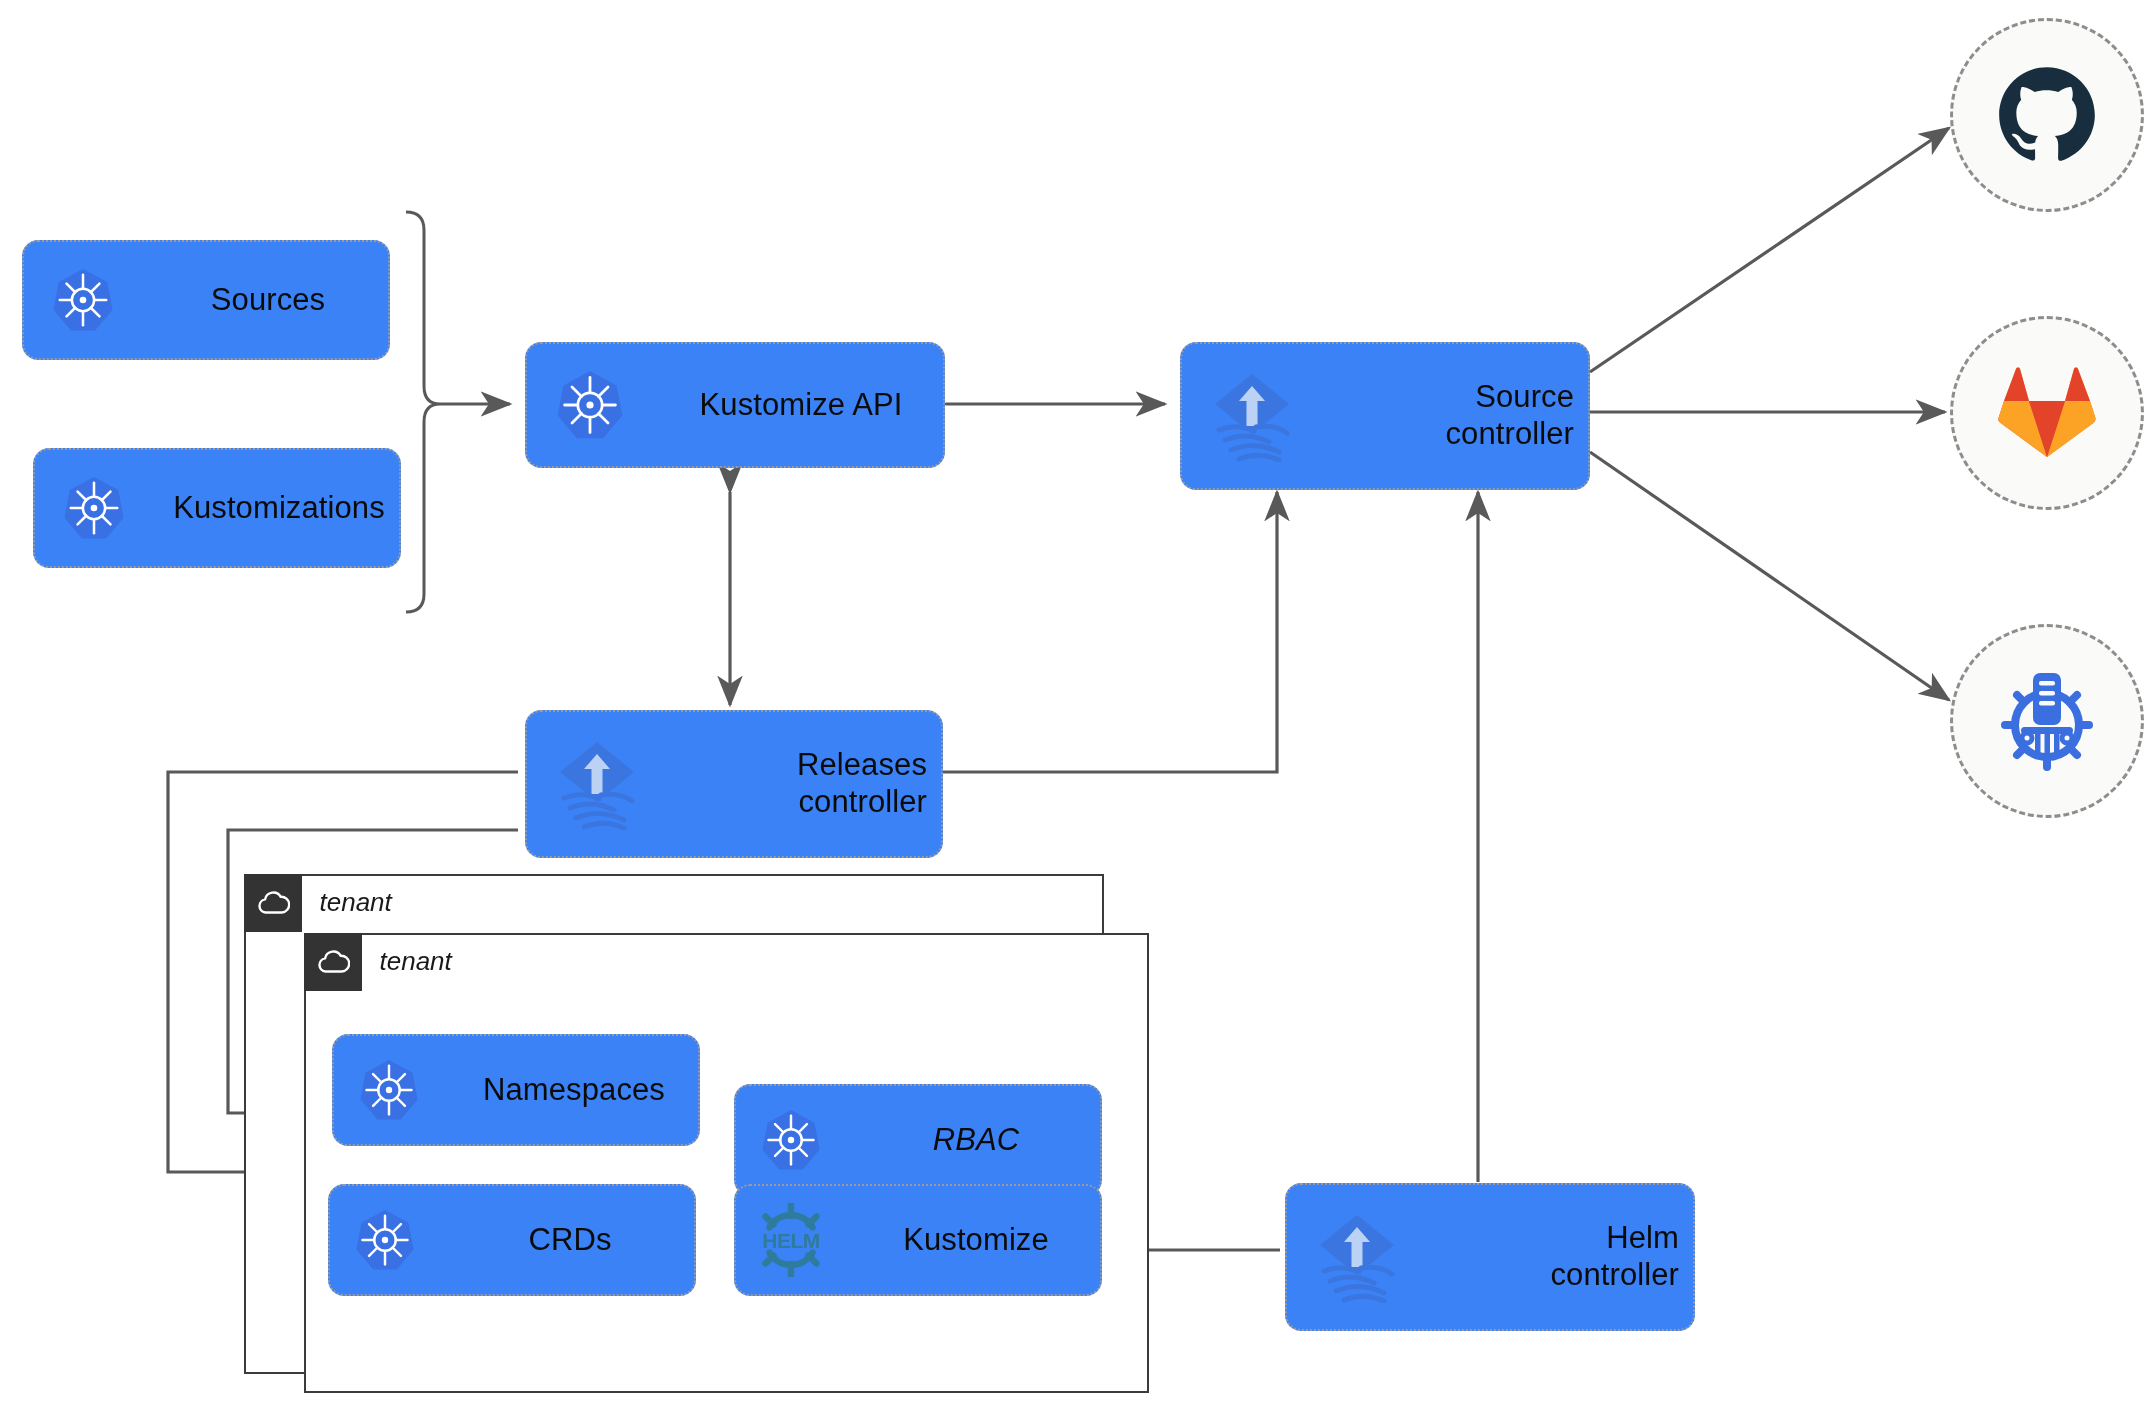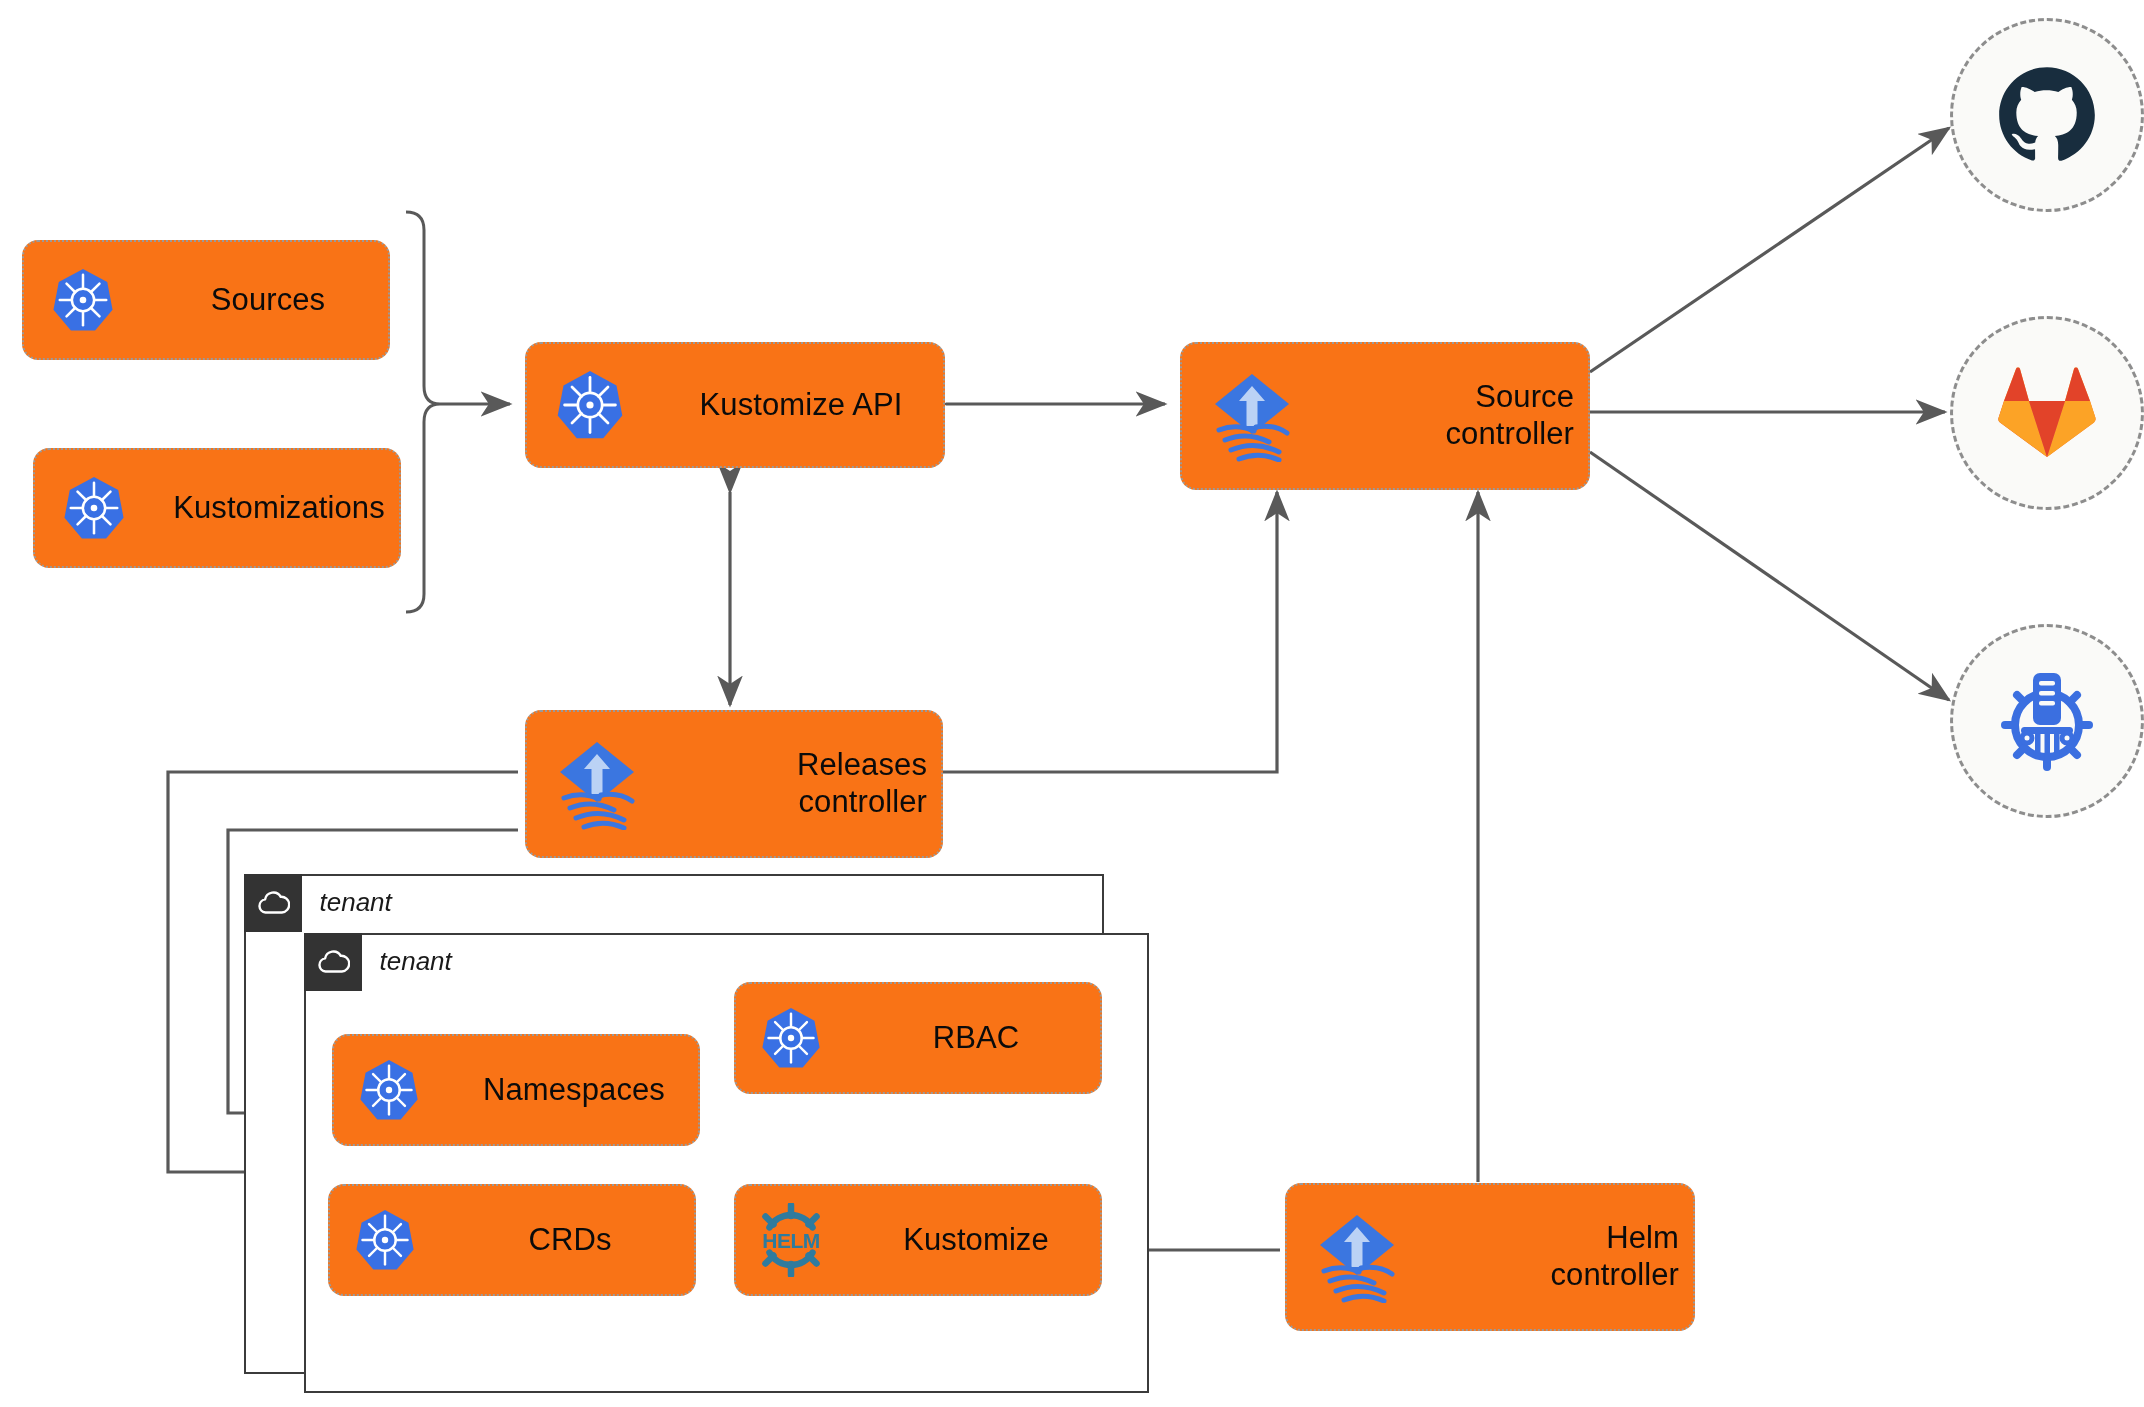--- a/index.html
+++ b/index.html
@@ -3,21 +3,21 @@
 <meta charset="utf-8">
 <style>
   html,body{margin:0;padding:0;background:#fff;}
   body{font-family:"Liberation Sans",sans-serif;}
   #stage{position:relative;width:2144px;height:1407px;background:#fff;overflow:hidden;}
   svg.edges{position:absolute;left:0;top:0;width:2144px;height:1407px;pointer-events:none;}
 
   
   .node{
     position:absolute;
-    background:#f97316;
+    background:#3b82f6;
     border:2.5px dotted #9a9a9a;
     border-radius:16px;
     display:flex;align-items:center;
     box-sizing:border-box;
     gap:20px;
   }
   .node .ico{flex:0 0 auto;display:flex;align-items:center;justify-content:center;}
   .node .lbl{
     flex:1 1 auto;text-align:center;color:#0b0b0b;
     font-size:31px;line-height:1.18;letter-spacing:.1px;
@@ -251,21 +251,21 @@
           <line x1="40" y1="42" x2="49" y2="51"></line>
           <line x1="49" y1="17" x2="40" y2="26"></line>
           <line x1="24" y1="42" x2="15" y2="51"></line>
         </g>
         <circle cx="32" cy="34" r="3.4" fill="#fff"></circle>
       </svg>
     </div>
     <div class="lbl">Namespaces</div>
   </div>
 
-  <div class="node" style="left:734px;top:982px;width:368px;height:112px;">
+  <div class="node" style="left:734px;top:1084px;width:368px;height:112px;font-style:italic;">
     <div class="ico" style="width:110px;">
       <svg width="60" height="64" viewBox="0 0 64 68">
         <path d="M32,2 L57,15.5 L62.5,44 L44.5,65.5 L19.5,65.5 L1.5,44 L7,15.5 Z" fill="#3970E4"></path>
         <g fill="none" stroke="#fff" stroke-width="2.6" stroke-linecap="round">
           <circle cx="32" cy="34" r="11.5"></circle>
           <line x1="32" y1="8" x2="32" y2="22"></line>
           <line x1="32" y1="46" x2="32" y2="60"></line>
           <line x1="8" y1="34" x2="20.5" y2="34"></line>
           <line x1="43.5" y1="34" x2="56" y2="34"></line>
           <line x1="15" y1="17" x2="24" y2="26"></line>

